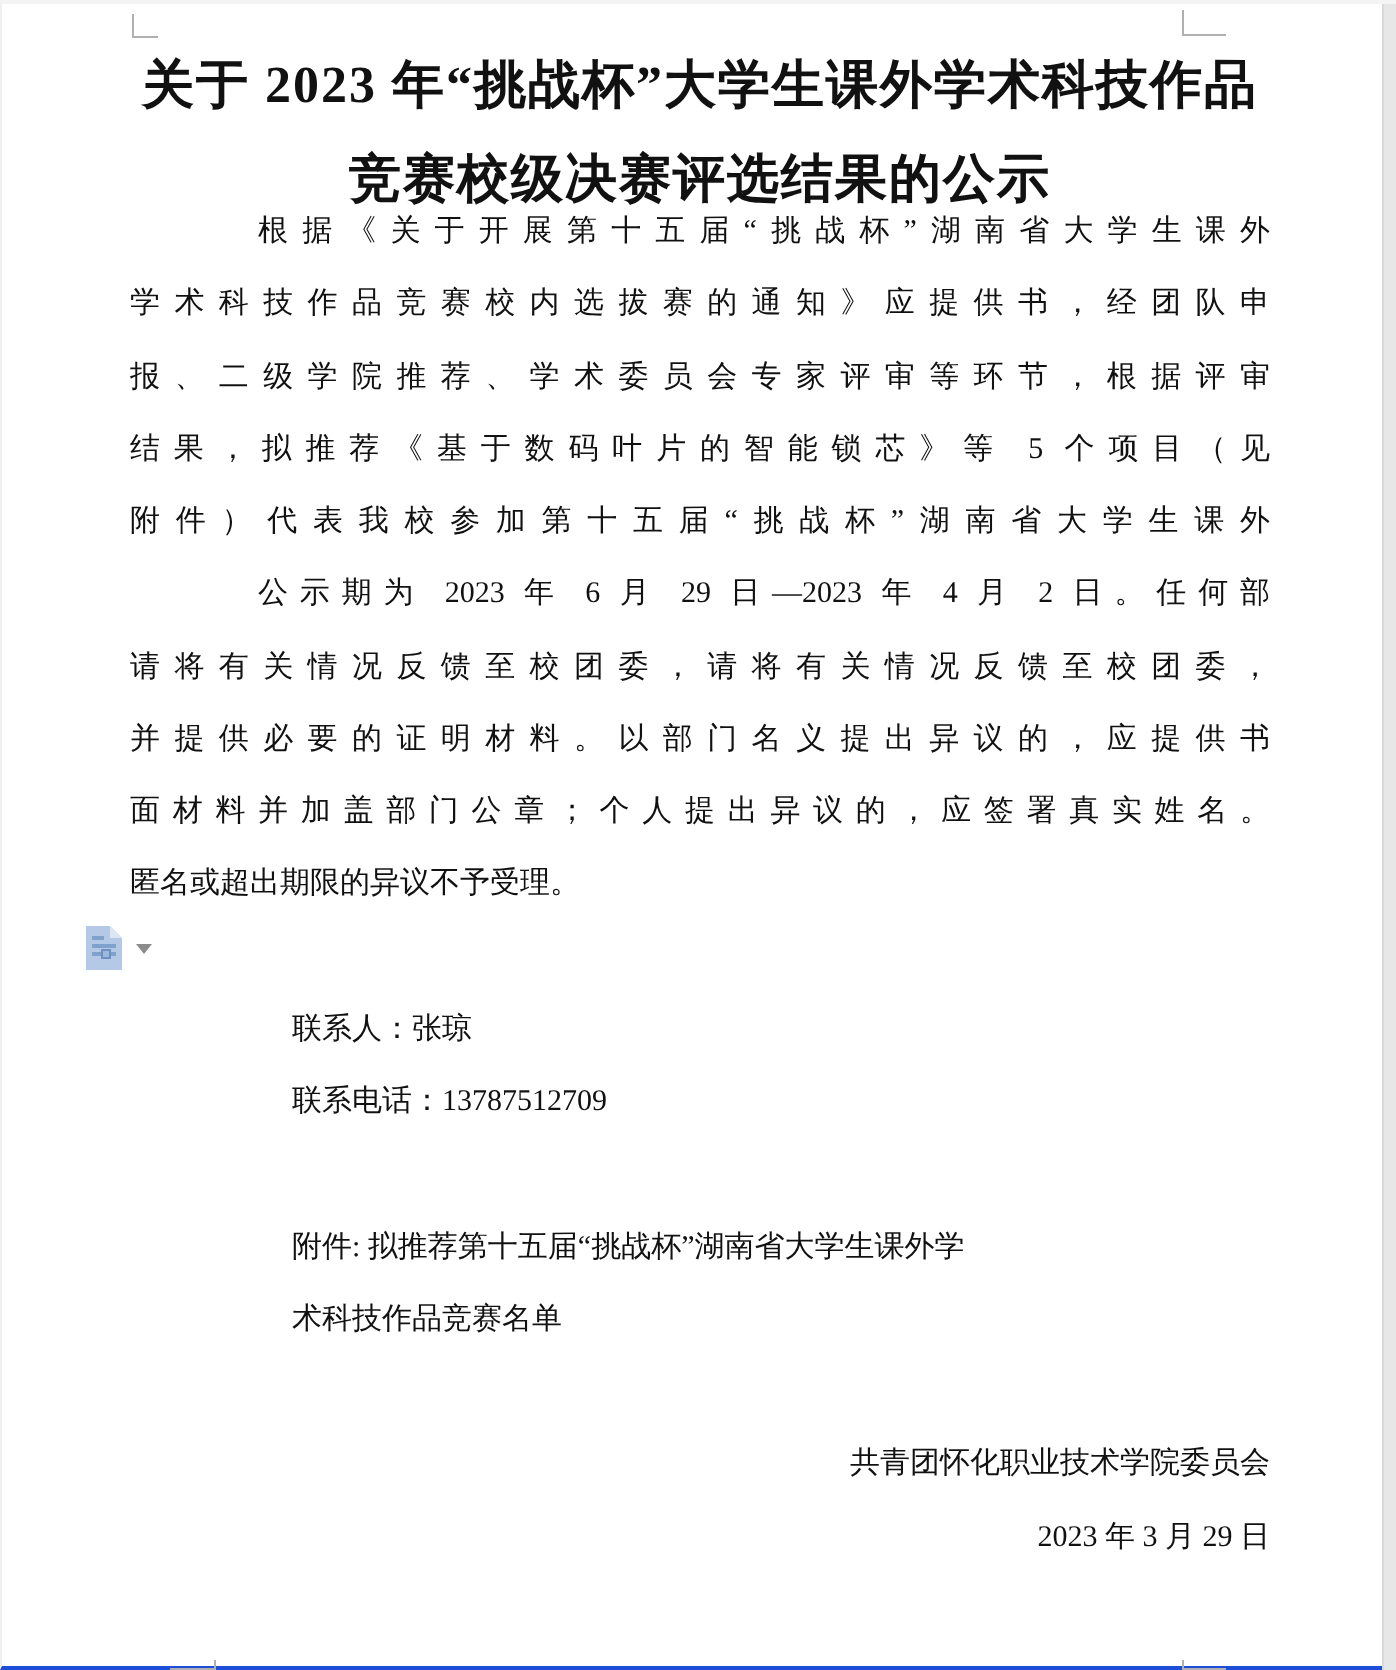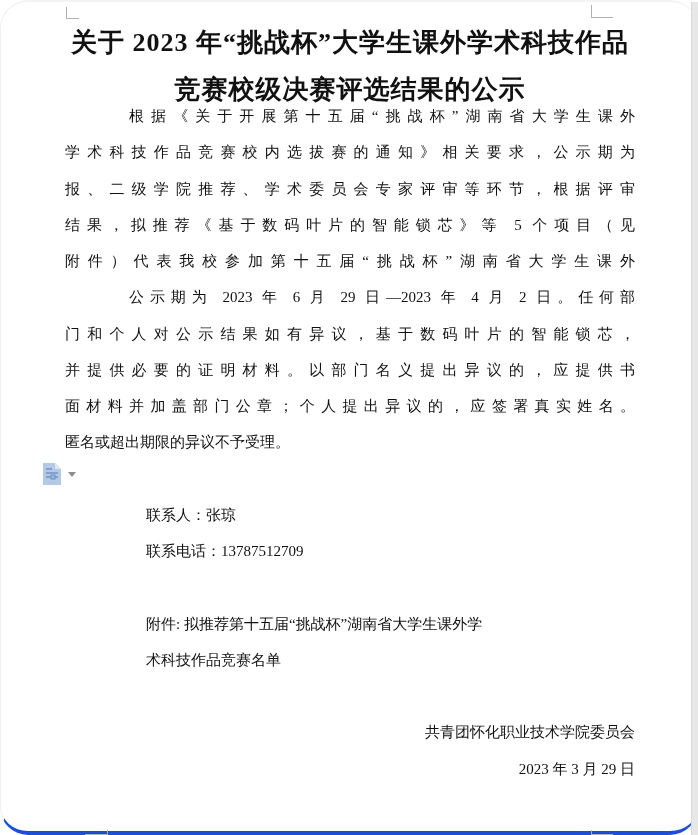--- a/index.html
+++ b/index.html
@@ -6,22 +6,21 @@
   body{
     width:698px;height:835px;position:relative;overflow:hidden;
     background:#ffffff;
     font-family:"Liberation Serif","DejaVu Serif",serif;
     color:#111111;
   }
   .page{
     position:absolute;inset:0;background:#ffffff;
     border-top:2px solid #f4f4f4;
     border-left:1px solid #f0f0f0;
-    border-bottom:4px solid #1d4ed8;
-    border-radius:28px;
+    border-bottom:2px solid #1d4ed8;
   }
   
   .edge-strip{
     position:absolute;top:0;right:0;width:6px;height:835px;
     background:#e7e7e7;border-left:1px solid #d9d9d9;
   }
   
   .crop{position:absolute;}
   .crop-tl{left:65px;top:5px;width:12px;height:11px;
     border-left:1px solid #b0b0b0;border-bottom:1px solid #b0b0b0;}
@@ -77,27 +76,27 @@
   <div class="crop crop-bl"></div>
   <div class="crop crop-br"></div>
 
   <div class="title-block">
     <div class="title-line">关于 2023 年“挑战杯”大学生课外学术科技作品</div>
     <div class="title-line">竞赛校级决赛评选结果的公示</div>
   </div>
 
   <div class="body-block">
     <div class="line fill ind">根据《关于开展第十五届“挑战杯”湖南省大学生课外</div>
-    <div class="line fill">学术科技作品竞赛校内选拔赛的通知》相关要求，公示期为</div>
+    <div class="line fill">学术科技作品竞赛校内选拔赛的通知》应提供书，经团队申</div>
     <div class="line fill">报、二级学院推荐、学术委员会专家评审等环节，根据评审</div>
     <div class="line fill">结果，拟推荐《基于数码叶片的智能锁芯》等 5 个项目（见</div>
     <div class="line fill">附件）代表我校参加第十五届“挑战杯”湖南省大学生课外</div>
 
     <div class="line fill ind">公示期为 2023 年 6 月 29 日—2023 年 4 月 2 日。任何部</div>
-    <div class="line fill">门和个人对公示结果如有异议，基于数码叶片的智能锁芯，</div>
+    <div class="line fill">请将有关情况反馈至校团委，请将有关情况反馈至校团委，</div>
     <div class="line fill">并提供必要的证明材料。以部门名义提出异议的，应提供书</div>
     <div class="line fill">面材料并加盖部门公章；个人提出异议的，应签署真实姓名。</div>
     <div class="line">匿名或超出期限的异议不予受理。</div>
 
     <div class="line"></div>
 
     <div class="line ind2">联系人：张琼</div>
     <div class="line ind2">联系电话：13787512709</div>
 
     <div class="line"></div>

